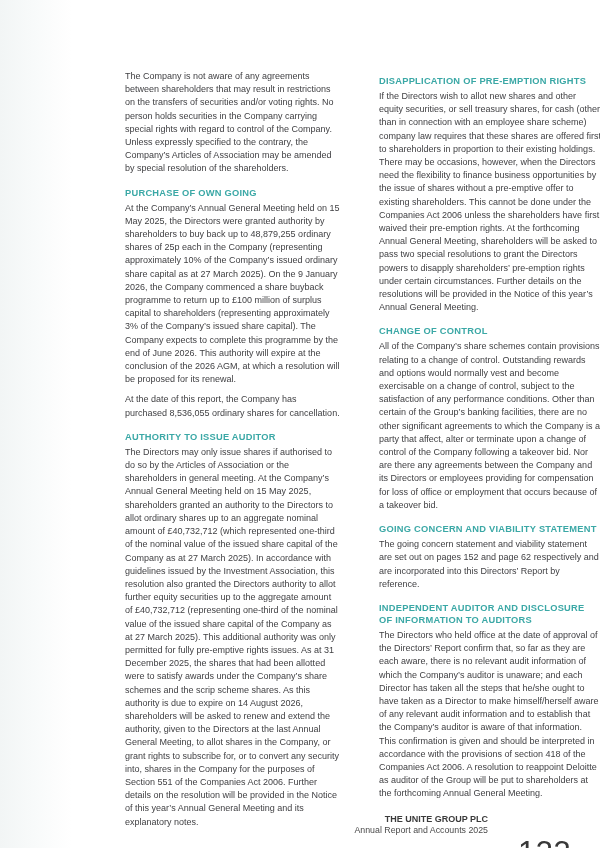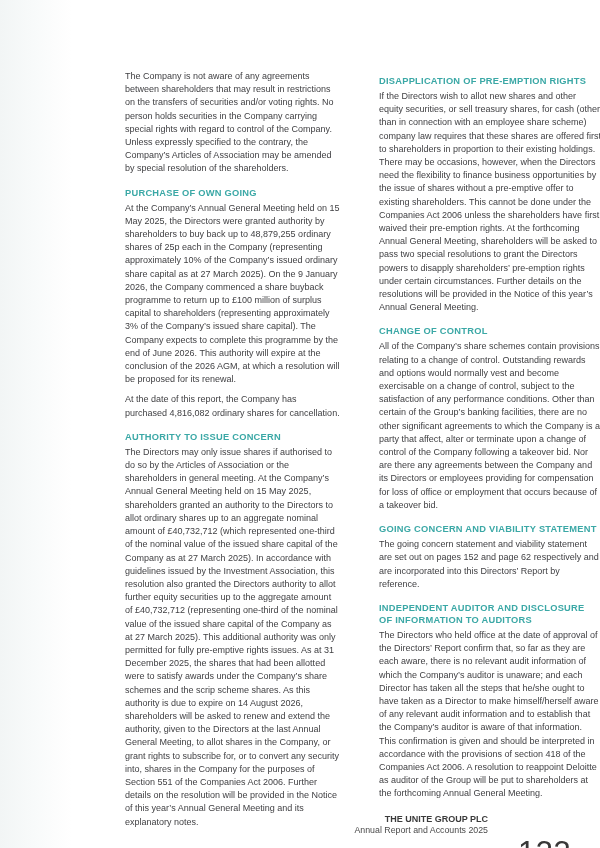--- a/index.html
+++ b/index.html
@@ -65,25 +65,25 @@
 
   <div class="col col-left">
 
     <section>
       <p class="body-text">The Company is not aware of any agreements between shareholders that may result in restrictions on the transfers of securities and/or voting rights. No person holds securities in the Company carrying special rights with regard to control of the Company. Unless expressly specified to the contrary, the Company’s Articles of Association may be amended by special resolution of the shareholders.</p>
     </section>
 
     <section>
       <h2 class="section-heading">PURCHASE OF OWN GOING</h2>
       <p class="body-text">At the Company’s Annual General Meeting held on 15 May 2025, the Directors were granted authority by shareholders to buy back up to 48,879,255 ordinary shares of 25p each in the Company (representing approximately 10% of the Company’s issued ordinary share capital as at 27 March 2025). On the 9 January 2026, the Company commenced a share buyback programme to return up to £100 million of surplus capital to shareholders (representing approximately 3% of the Company’s issued share capital). The Company expects to complete this programme by the end of June 2026. This authority will expire at the conclusion of the 2026 AGM, at which a resolution will be proposed for its renewal.</p>
-      <p class="body-text">At the date of this report, the Company has purchased 4,816,082 ordinary shares for cancellation.</p>
+      <p class="body-text">At the date of this report, the Company has purchased 8,536,055 ordinary shares for cancellation.</p>
     </section>
 
     <section>
-      <h2 class="section-heading">AUTHORITY TO ISSUE CONCERN</h2>
+      <h2 class="section-heading">AUTHORITY TO ISSUE AUDITOR</h2>
       <p class="body-text">The Directors may only issue shares if authorised to do so by the Articles of Association or the shareholders in general meeting. At the Company’s Annual General Meeting held on 15 May 2025, shareholders granted an authority to the Directors to allot ordinary shares up to an aggregate nominal amount of £40,732,712 (which represented one-third of the nominal value of the issued share capital of the Company as at 27 March 2025). In accordance with guidelines issued by the Investment Association, this resolution also granted the Directors authority to allot further equity securities up to the aggregate amount of £40,732,712 (representing one-third of the nominal value of the issued share capital of the Company as at 27 March 2025). This additional authority was only permitted for fully pre-emptive rights issues. As at 31 December 2025, the shares that had been allotted were to satisfy awards under the Company’s share schemes and the scrip scheme shares. As this authority is due to expire on 14 August 2026, shareholders will be asked to renew and extend the authority, given to the Directors at the last Annual General Meeting, to allot shares in the Company, or grant rights to subscribe for, or to convert any security into, shares in the Company for the purposes of Section 551 of the Companies Act 2006. Further details on the resolution will be provided in the Notice of this year’s Annual General Meeting and its explanatory notes.</p>
     </section>
 
   </div>
 
   <div class="col col-right">
 
     <section>
       <h2 class="section-heading">DISAPPLICATION OF PRE-EMPTION RIGHTS</h2>
       <p class="body-text">If the Directors wish to allot new shares and other equity securities, or sell treasury shares, for cash (other than in connection with an employee share scheme) company law requires that these shares are offered first to shareholders in proportion to their existing holdings. There may be occasions, however, when the Directors need the flexibility to finance business opportunities by the issue of shares without a pre-emptive offer to existing shareholders. This cannot be done under the Companies Act 2006 unless the shareholders have first waived their pre-emption rights. At the forthcoming Annual General Meeting, shareholders will be asked to pass two special resolutions to grant the Directors powers to disapply shareholders’ pre-emption rights under certain circumstances. Further details on the resolutions will be provided in the Notice of this year’s Annual General Meeting.</p>

